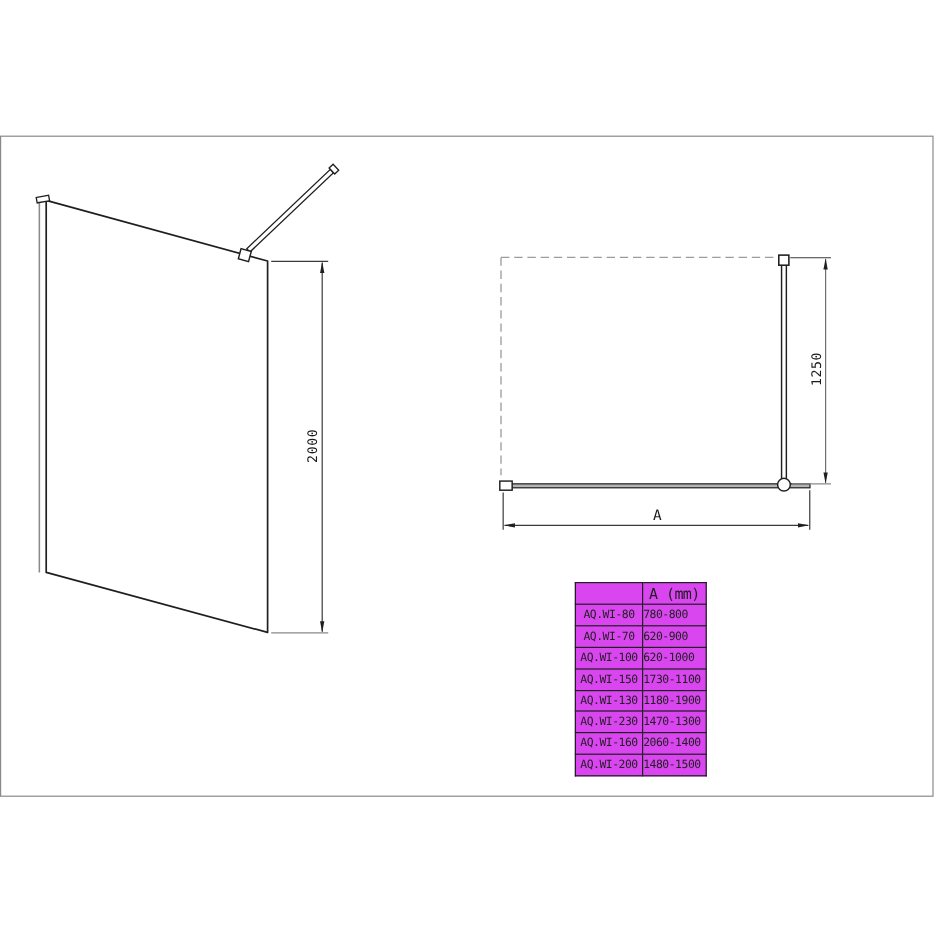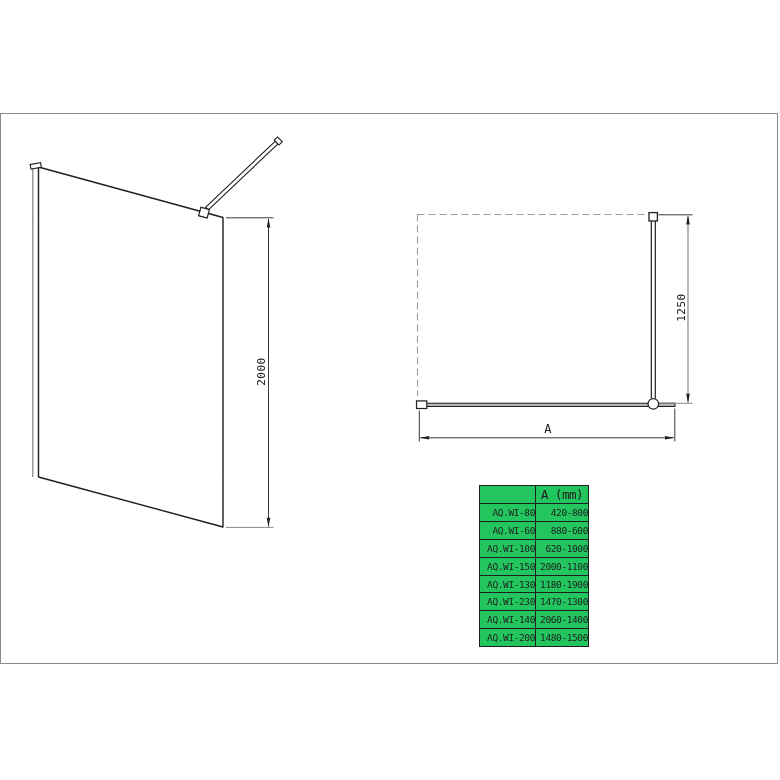--- a/index.html
+++ b/index.html
@@ -44,31 +44,30 @@
   #dim2000 { left: 233px; top: 364px; width: 56px; height: 15px; }
   #dim1250 { left: 653px; top: 300px; width: 56px; height: 15px; }
   #dimA    { left: 528px; top: 422px; width: 40px; height: 15px; font-size: 12px; }
 
   table.size-table {
     position: absolute;
     left: 479px;
     top: 485px;
     border-collapse: collapse;
     table-layout: fixed;
-    background: #22c55e;
+    background: #d946ef;
   }
   table.size-table td, table.size-table th {
     border: 1px solid #1f1f1f;
     padding: 0;
     margin: 0;
     color: #1f1f1f;
     font-weight: normal;
     overflow: hidden;
     white-space: nowrap;
-    text-align: right;
   }
   table.size-table col.c-model { width: 56px; }
   table.size-table col.c-range { width: 53px; }
   table.size-table tr { height: 17.9px; }
   table.size-table tr.hdr { height: 18px; }
   table.size-table .hdr th {
     font-size: 12.5px;
     text-align: center;
     letter-spacing: -0.5px;
   }
@@ -160,44 +159,44 @@
         <col class="c-model">
         <col class="c-range">
       </colgroup>
     <tbody>
         <tr class="hdr">
       <th></th>
       <th>A (mm)</th>
     </tr>
     <tr>
       <td class="model">AQ.WI-80</td>
-      <td class="range">420-800</td>
-    </tr>
-    <tr>
-      <td class="model">AQ.WI-60</td>
-      <td class="range">880-600</td>
+      <td class="range">780-800</td>
+    </tr>
+    <tr>
+      <td class="model">AQ.WI-70</td>
+      <td class="range">620-900</td>
     </tr>
     <tr>
       <td class="model">AQ.WI-100</td>
       <td class="range">620-1000</td>
     </tr>
     <tr>
       <td class="model">AQ.WI-150</td>
-      <td class="range">2000-1100</td>
+      <td class="range">1730-1100</td>
     </tr>
     <tr>
       <td class="model">AQ.WI-130</td>
       <td class="range">1180-1900</td>
     </tr>
     <tr>
       <td class="model">AQ.WI-230</td>
       <td class="range">1470-1300</td>
     </tr>
     <tr>
-      <td class="model">AQ.WI-140</td>
+      <td class="model">AQ.WI-160</td>
       <td class="range">2060-1400</td>
     </tr>
     <tr>
       <td class="model">AQ.WI-200</td>
       <td class="range">1480-1500</td>
     </tr>
   </tbody>
     </table>
 
 </div>

